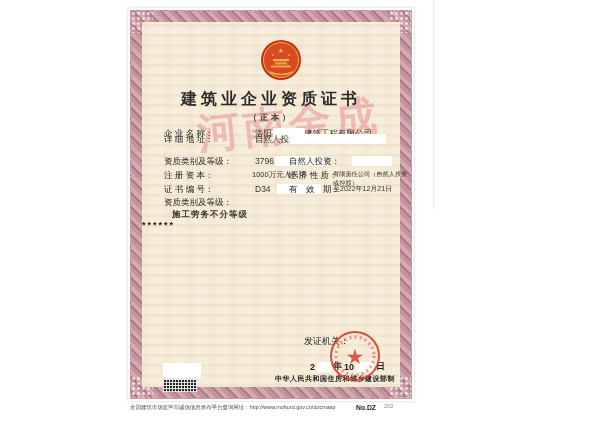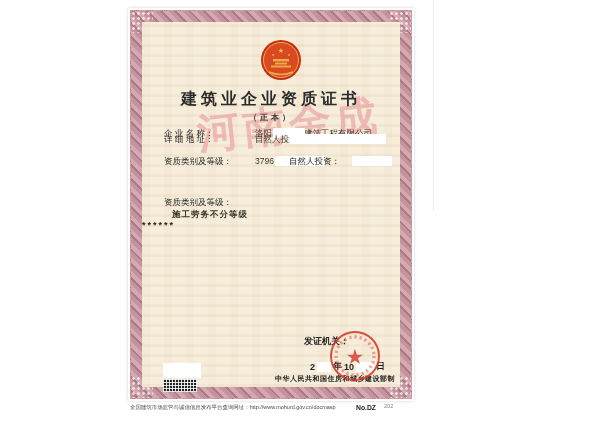--- a/index.html
+++ b/index.html
@@ -43,21 +43,21 @@
   .r1{top:106px}.r2{top:112px}.r3{top:134px}.r4{top:148px}.r5{top:162px}.r6{top:175px}.r7{top:187px}.r8{top:198px}
   .lead{left:22px}
   .v-main{left:113px}
   .rlbl{left:147px}
   .small-wrap{font-size:6.2px;}
 
   .grade-val{left:30px;font-size:8.5px;letter-spacing:1px;font-weight:bold;}
   .stars{left:33px;font-weight:bold;letter-spacing:2px;font-size:9px;color:#1d1d1d;}
 
   
-  .issuer{position:absolute;left:162px;top:313px;z-index:2;font-weight:bold;font-size:9px;color:#1d1d1d;}
+  .issuer{position:absolute;left:162px;top:313px;z-index:2;font-weight:normal;font-size:9px;color:#1d1d1d;}
   .seal{position:absolute;left:186px;top:307px;width:54px;height:54px;z-index:5;opacity:.88;}
   .dateline{position:absolute;left:168px;top:338px;z-index:4;font-weight:bold;font-size:9px;color:#1d1d1d;
             display:flex;align-items:center;gap:2px;}
   .dbox{display:inline-block;background:#fff;height:10px;}
   .madeby{position:absolute;left:118px;top:352px;width:150px;z-index:2;text-align:center;
           font-size:7px;font-weight:bold;color:#222;letter-spacing:.5px;}
   .redact-bl{position:absolute;left:21px;top:341px;width:38px;height:15px;background:#fff;z-index:6;}
   .barcode{position:absolute;left:21px;top:357px;width:34px;height:13px;z-index:6;background-color:#232323;
     background-image:
       repeating-linear-gradient(90deg,rgba(255,255,255,.85) 0 1px,rgba(0,0,0,0) 1px 3px),
@@ -119,21 +119,35 @@
         </div>
 
         <div class="row r3">
           <span class="lbl lead">资质类别及等级：</span>
           <span class="val v-main">3796</span>
           <span class="redact" style="left:133px;top:0;width:50px;height:10px;"></span>
           <span class="lbl rlbl">自然人投资：</span>
           <span class="redact" style="left:210px;top:0;width:40px;height:10px;"></span>
         </div>
 
+        <div class="row r4">
+          <span class="lbl lead">注 册 资 本：</span>
+          <span class="val" style="left:110px;font-size:7.5px;">1000万元人民币</span>
+          <span class="lbl" style="left:146px;">经 济 性 质：</span>
+          <span class="val small-wrap" style="left:191px;top:0;">有限责任公司（自然人投资</span>
+          <span class="val small-wrap" style="left:191px;top:9px;">或控股）</span>
+        </div>
 
+        <div class="row r5">
+          <span class="lbl lead">证 书 编 号：</span>
+          <span class="val v-main">D34</span>
+          <span class="redact" style="left:135px;top:0;width:44px;height:10px;"></span>
+          <span class="lbl rlbl">有　效　期：</span>
+          <span class="val" style="left:191px;font-size:7px;">至2022年12月21日</span>
+        </div>
 
         <div class="row r7">
           <span class="val grade-val">施工劳务不分等级</span>
         </div>
 
         <div class="row r6">
           <span class="lbl lead">资质类别及等级：</span>
         </div>
 
         <div class="row r8">

